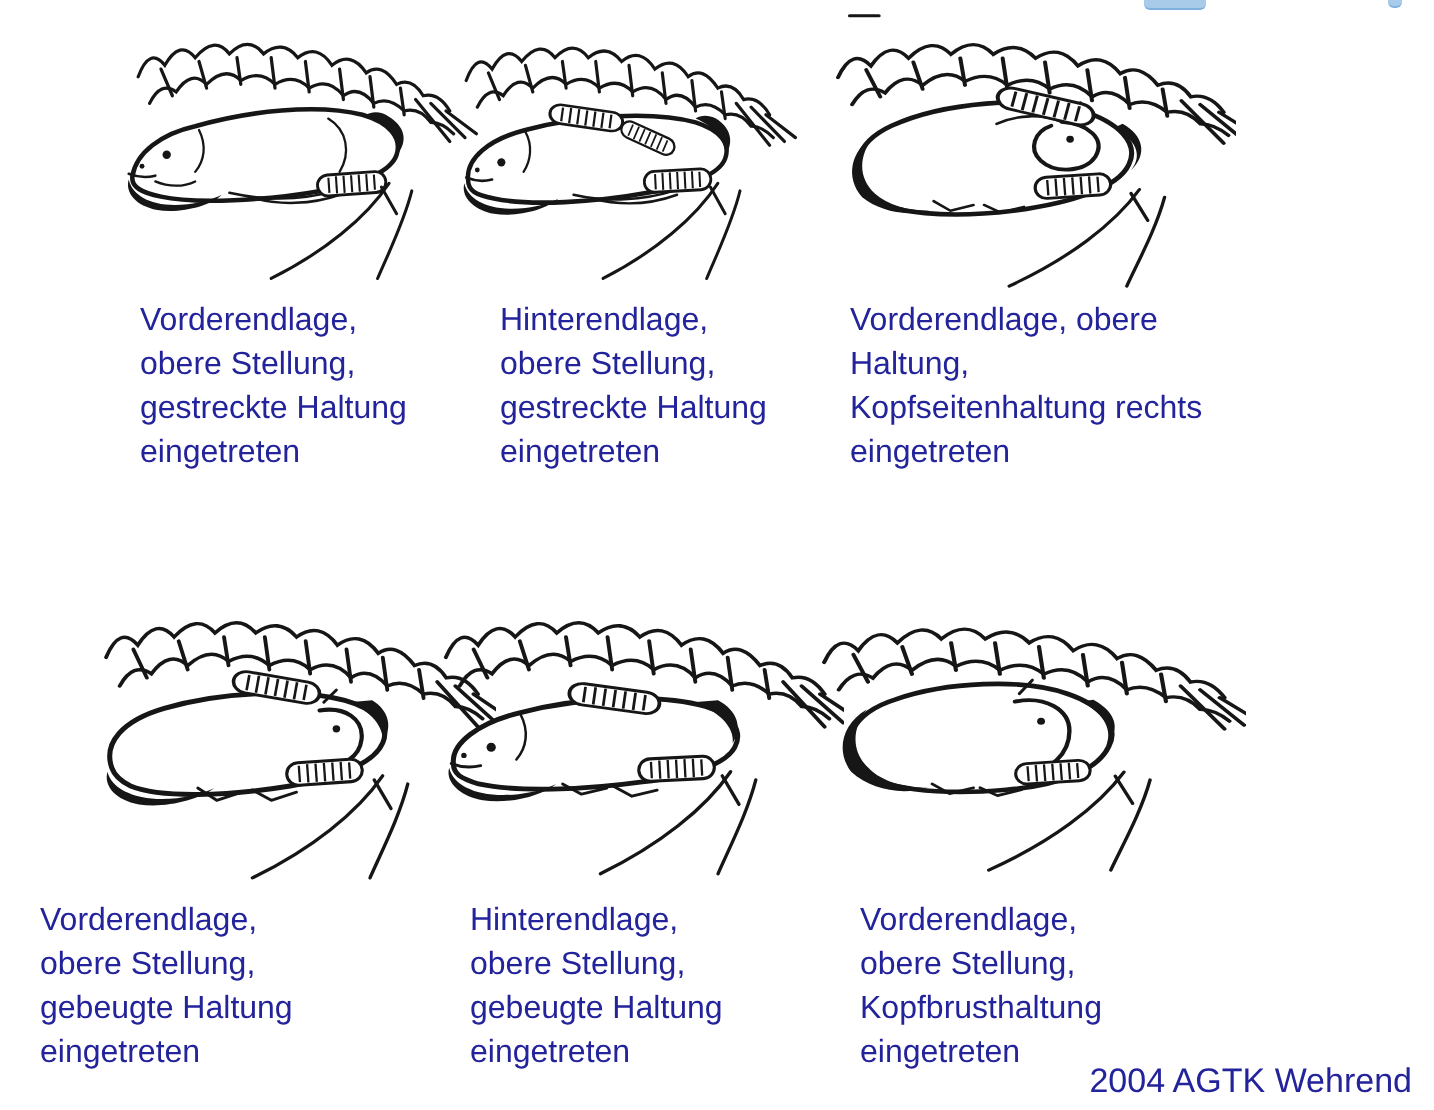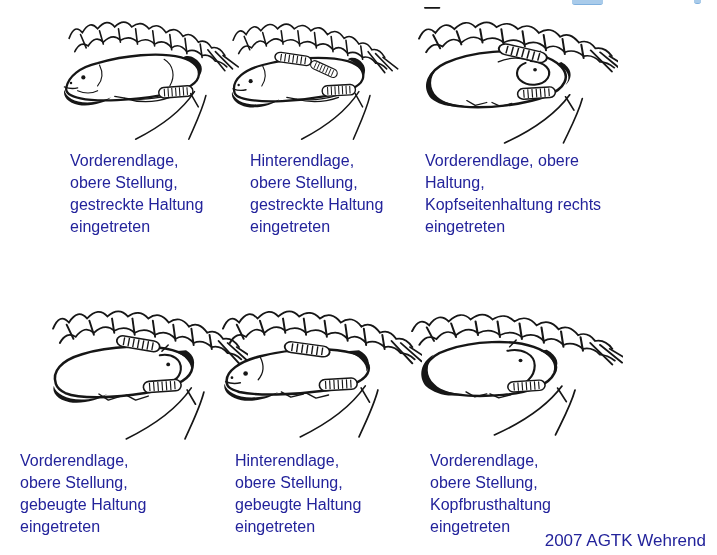--- a/index.html
+++ b/index.html
@@ -219,15 +219,15 @@
 eingetreten</div>
   <div class="caption" style="left:235px;top:450px;width:190px">Hinterendlage,
 obere Stellung,
 gebeugte Haltung
 eingetreten</div>
   <div class="caption" style="left:430px;top:450px;width:200px">Vorderendlage,
 obere Stellung,
 Kopfbrusthaltung
 eingetreten</div>
 
-  <div class="credit">2007 AGTK Wehrend</div>
+  <div class="credit">2004 AGTK Wehrend</div>
 
 </div>
 
 </body></html>

